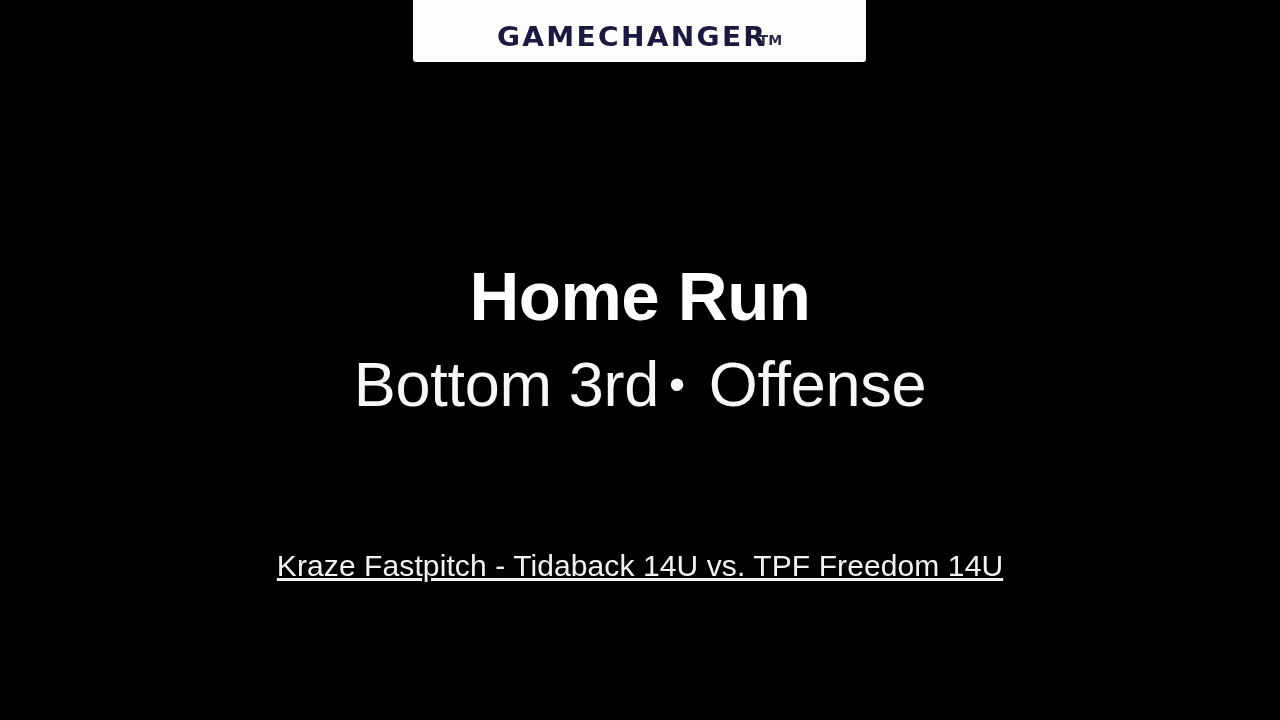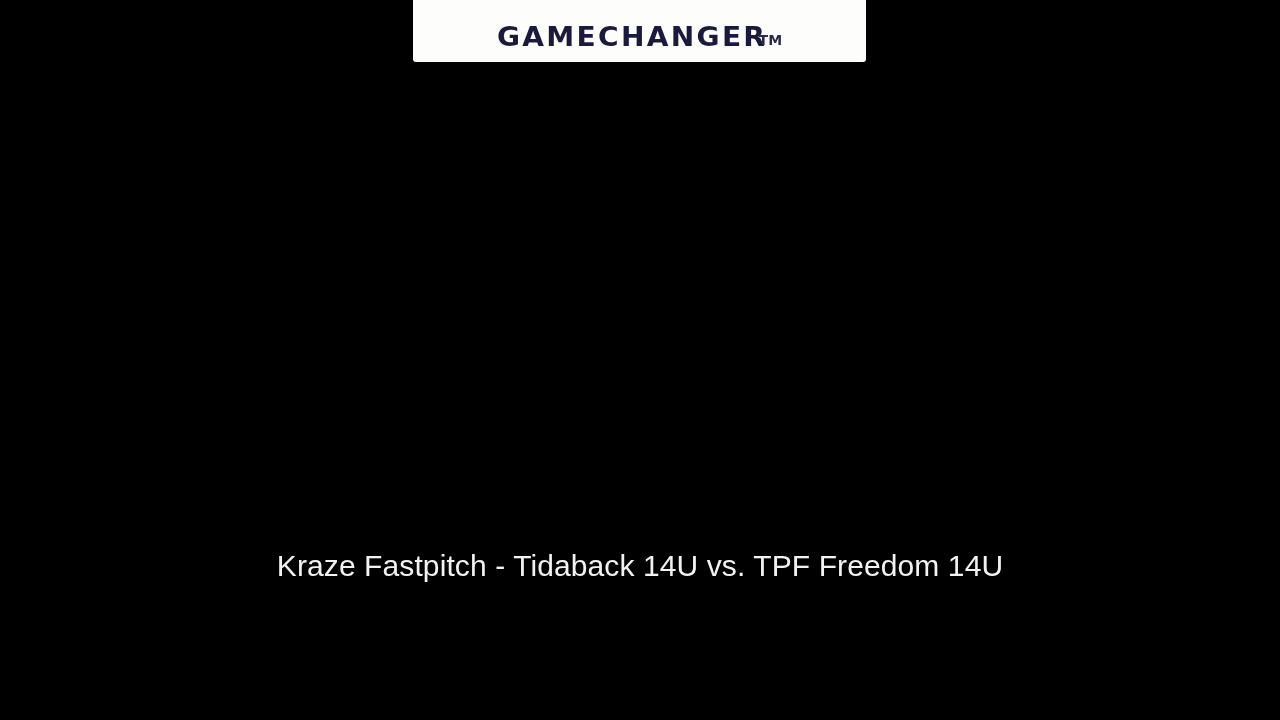--- a/index.html
+++ b/index.html
@@ -112,30 +112,37 @@
     left: 0;
     top: 548px;
     width: 1280px;
     text-align: center;
     font-size: 30px;
     font-weight: 400;
     color: #f2f2f2;
     letter-spacing: 0.1px;
     line-height: 1.2;
     white-space: nowrap;
+    text-decoration: underline;
   }
 </style>
 </head>
 <body>
 
 <div id="screen">
 
   <div class="logo-badge">
     <div class="logo-lockup">
       <span class="logo-wordmark">GAMECHANGER</span>
       <span class="logo-tm">TM</span>
     </div>
   </div>
 
+  <div class="play-block">
+    <div class="play-title">Home Run</div>
+    <div class="play-context">
+      <span>Bottom 3rd</span><span class="ctx-sep">•</span><span class="ctx-side">Offense</span>
+    </div>
+  </div>
 
   <div class="game-caption">Kraze Fastpitch - Tidaback 14U vs. TPF Freedom 14U</div>
 
 </div>
 
 </body></html>

